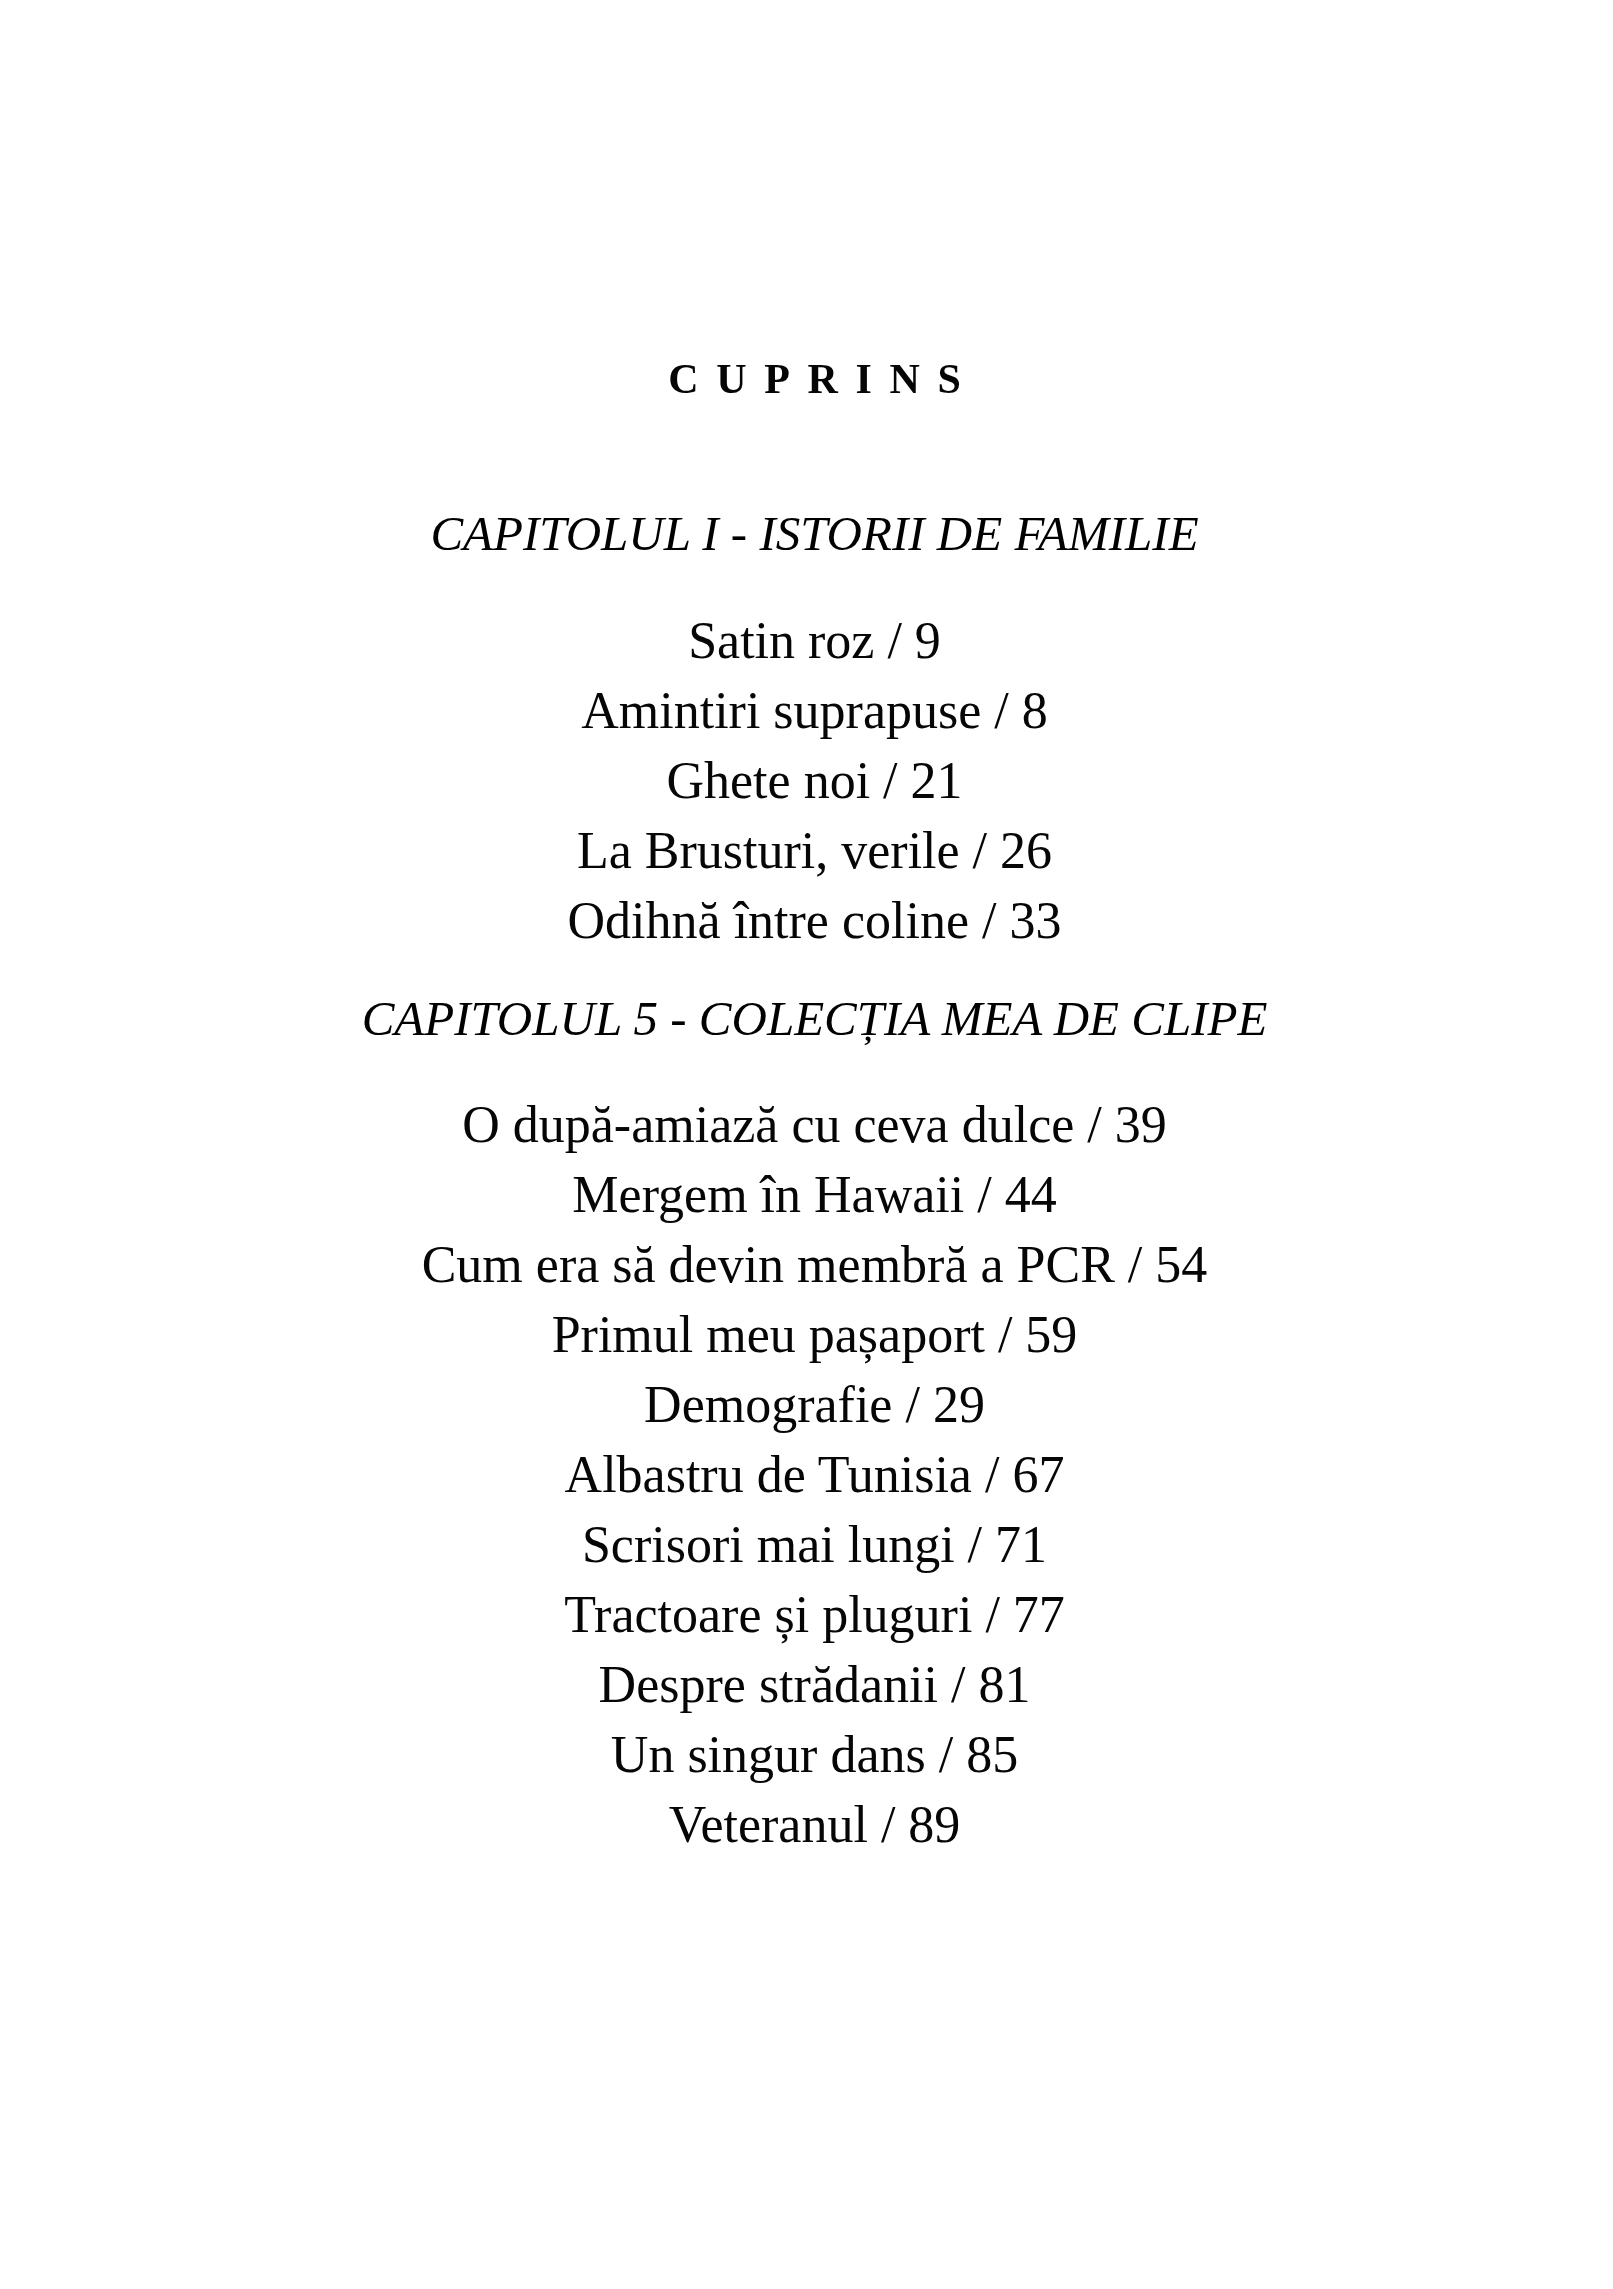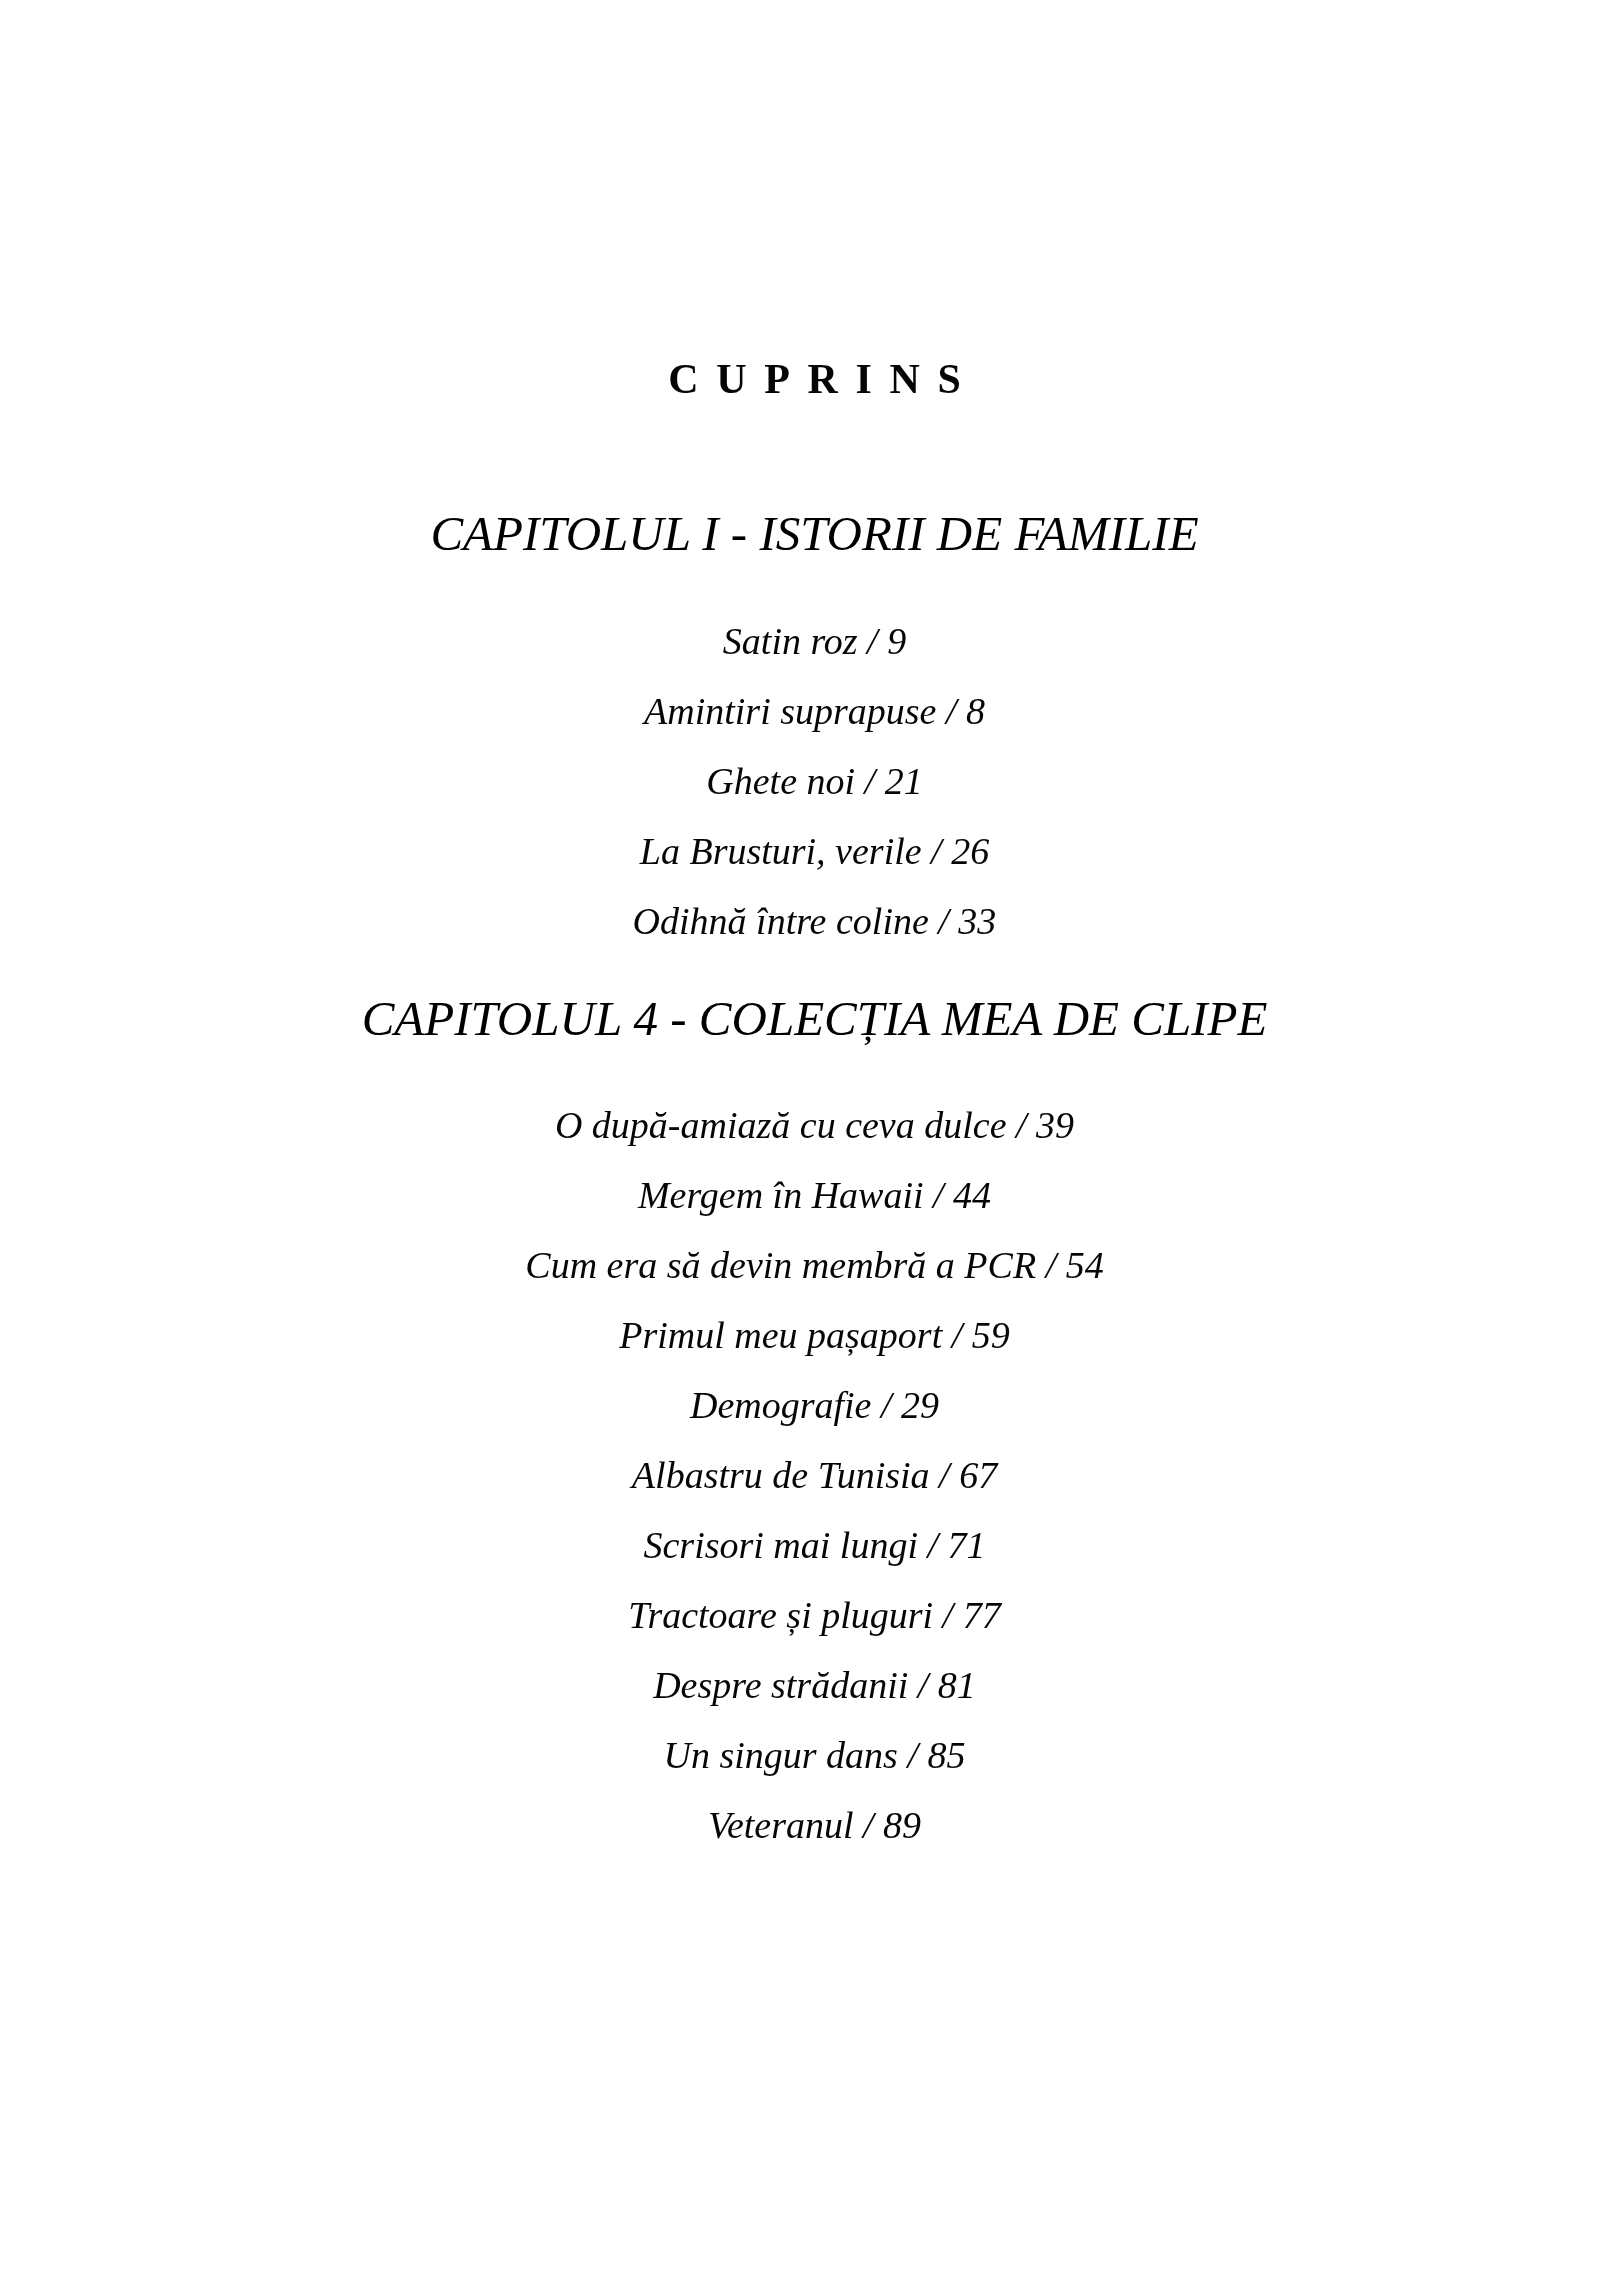--- a/index.html
+++ b/index.html
@@ -28,22 +28,21 @@
   .chapter-heading {
     font-style: italic;
     font-weight: normal;
     font-size: 49px;
     color: #000000;
     line-height: 1.15;
   }
   .chapter-1 .chapter-heading { margin-top: 103px; margin-bottom: 46px; }
   .chapter-2 .chapter-heading { margin-top: 37px;  margin-bottom: 44px; }
   .toc-entry {
-    font-style: italic;
-    font-size: 38px;
+    font-size: 52px;
     line-height: 66px;
     color: #060606;
     white-space: nowrap;
   }
 </style>
 </head>
 <body>
 
 <div class="page">
 
@@ -52,21 +51,21 @@
   <section class="chapter chapter-1">
     <h2 class="chapter-heading">CAPITOLUL I - ISTORII DE FAMILIE</h2>
     <div class="toc-entry">Satin roz / 9</div>
     <div class="toc-entry">Amintiri suprapuse / 8</div>
     <div class="toc-entry">Ghete noi / 21</div>
     <div class="toc-entry">La Brusturi, verile / 26</div>
     <div class="toc-entry">Odihnă între coline / 33</div>
   </section>
 
   <section class="chapter chapter-2">
-    <h2 class="chapter-heading">CAPITOLUL 4 - COLECȚIA MEA DE CLIPE</h2>
+    <h2 class="chapter-heading">CAPITOLUL 5 - COLECȚIA MEA DE CLIPE</h2>
     <div class="toc-entry">O după-amiază cu ceva dulce / 39</div>
     <div class="toc-entry">Mergem în Hawaii / 44</div>
     <div class="toc-entry">Cum era să devin membră a PCR / 54</div>
     <div class="toc-entry">Primul meu pașaport / 59</div>
     <div class="toc-entry">Demografie / 29</div>
     <div class="toc-entry">Albastru de Tunisia / 67</div>
     <div class="toc-entry">Scrisori mai lungi / 71</div>
     <div class="toc-entry">Tractoare și pluguri / 77</div>
     <div class="toc-entry">Despre strădanii / 81</div>
     <div class="toc-entry">Un singur dans / 85</div>

